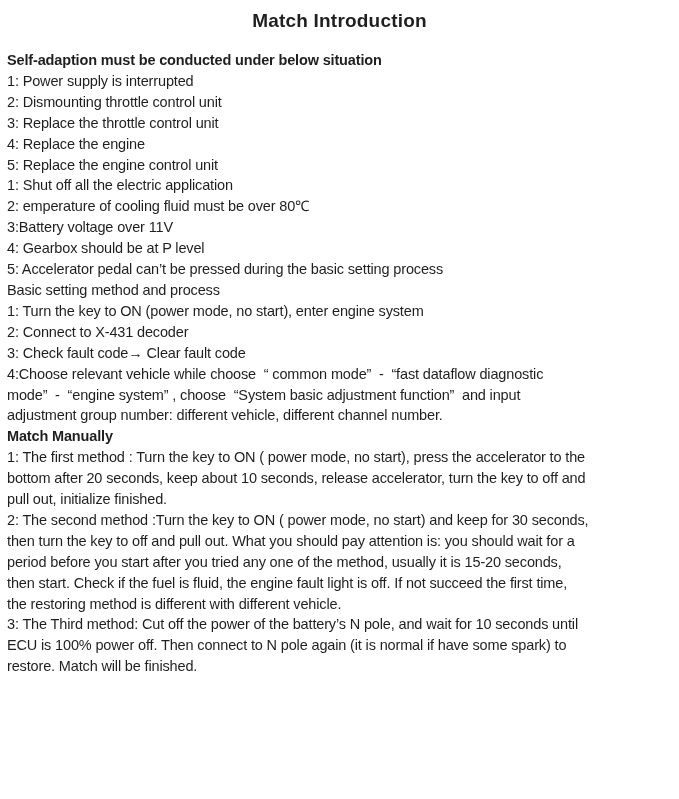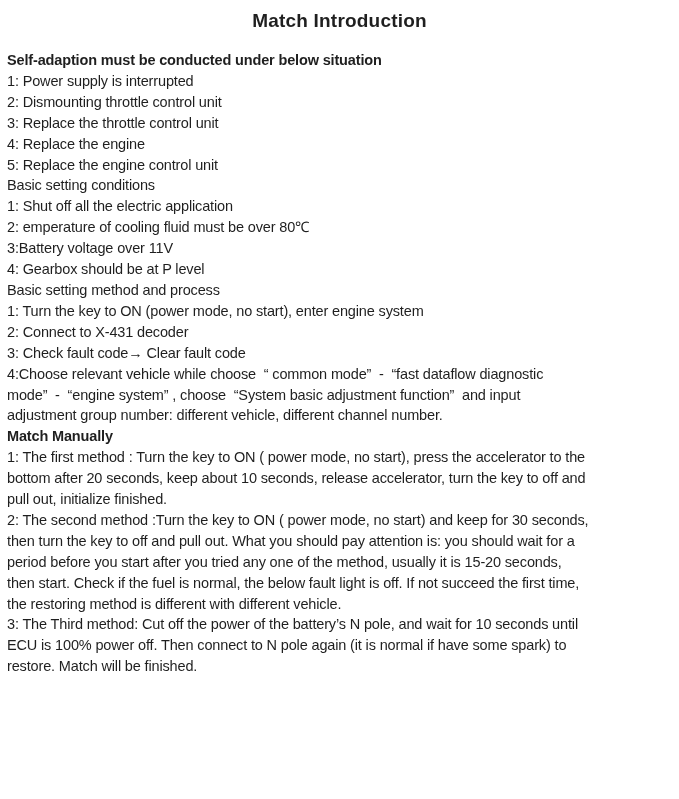--- a/index.html
+++ b/index.html
@@ -47,41 +47,41 @@
 <div class="page" style="background: rgb(255, 255, 255); color: rgb(31, 31, 31);">
   <h1 class="title">Match Introduction</h1>
   <div class="content">
       <section class="section">
         <div class="section-heading">Self-adaption must be conducted under below situation</div>
         <div class="text-line">1: Power supply is interrupted</div>
         <div class="text-line">2: Dismounting throttle control unit</div>
         <div class="text-line">3: Replace the throttle control unit</div>
         <div class="text-line">4: Replace the engine</div>
         <div class="text-line">5: Replace the engine control unit</div>
-        <div class="text-line">Basic setting conditions</div>
         <div class="text-line">1: Shut off all the electric application</div>
         <div class="text-line">2: emperature of cooling fluid must be over 80℃</div>
         <div class="text-line">3:Battery voltage over 11V</div>
         <div class="text-line">4: Gearbox should be at P level</div>
+        <div class="text-line">5: Accelerator pedal can’t be pressed during the basic setting process</div>
         <div class="text-line">Basic setting method and process</div>
         <div class="text-line">1: Turn the key to ON (power mode, no start), enter engine system</div>
         <div class="text-line">2: Connect to X-431 decoder</div>
         <div class="text-line">3: Check fault code→ Clear fault code</div>
         <div class="text-line">4:Choose relevant vehicle while choose  “ common mode”  -  “fast dataflow diagnostic</div>
         <div class="text-line">mode”  -  “engine system” , choose  “System basic adjustment function”  and input</div>
         <div class="text-line">adjustment group number: different vehicle, different channel number.</div>
       </section>
       <section class="section">
         <div class="section-heading">Match Manually</div>
         <div class="text-line">1: The first method : Turn the key to ON ( power mode, no start), press the accelerator to the</div>
         <div class="text-line">bottom after 20 seconds, keep about 10 seconds, release accelerator, turn the key to off and</div>
         <div class="text-line">pull out, initialize finished.</div>
         <div class="text-line">2: The second method :Turn the key to ON ( power mode, no start) and keep for 30 seconds,</div>
         <div class="text-line">then turn the key to off and pull out. What you should pay attention is: you should wait for a</div>
         <div class="text-line">period before you start after you tried any one of the method, usually it is 15-20 seconds,</div>
-        <div class="text-line">then start. Check if the fuel is normal, the below fault light is off. If not succeed the first time,</div>
+        <div class="text-line">then start. Check if the fuel is fluid, the engine fault light is off. If not succeed the first time,</div>
         <div class="text-line">the restoring method is different with different vehicle.</div>
         <div class="text-line">3: The Third method: Cut off the power of the battery’s N pole, and wait for 10 seconds until</div>
         <div class="text-line">ECU is 100% power off. Then connect to N pole again (it is normal if have some spark) to</div>
         <div class="text-line">restore. Match will be finished.</div>
       </section>
     </div>
 </div>
 
 </body></html>

